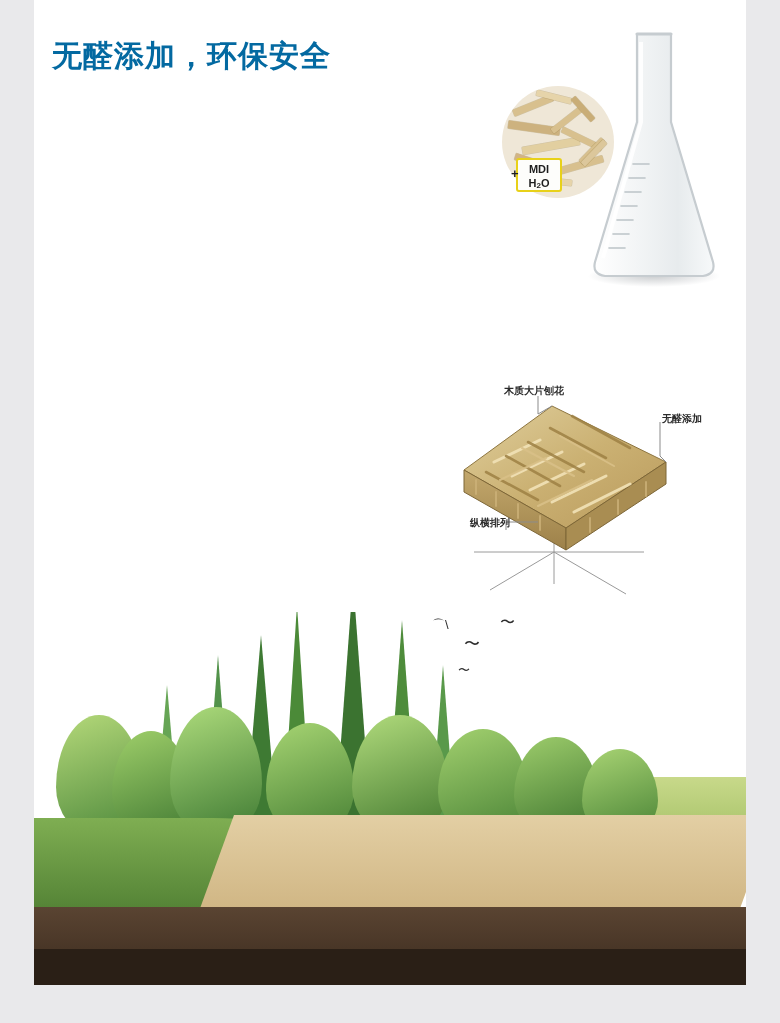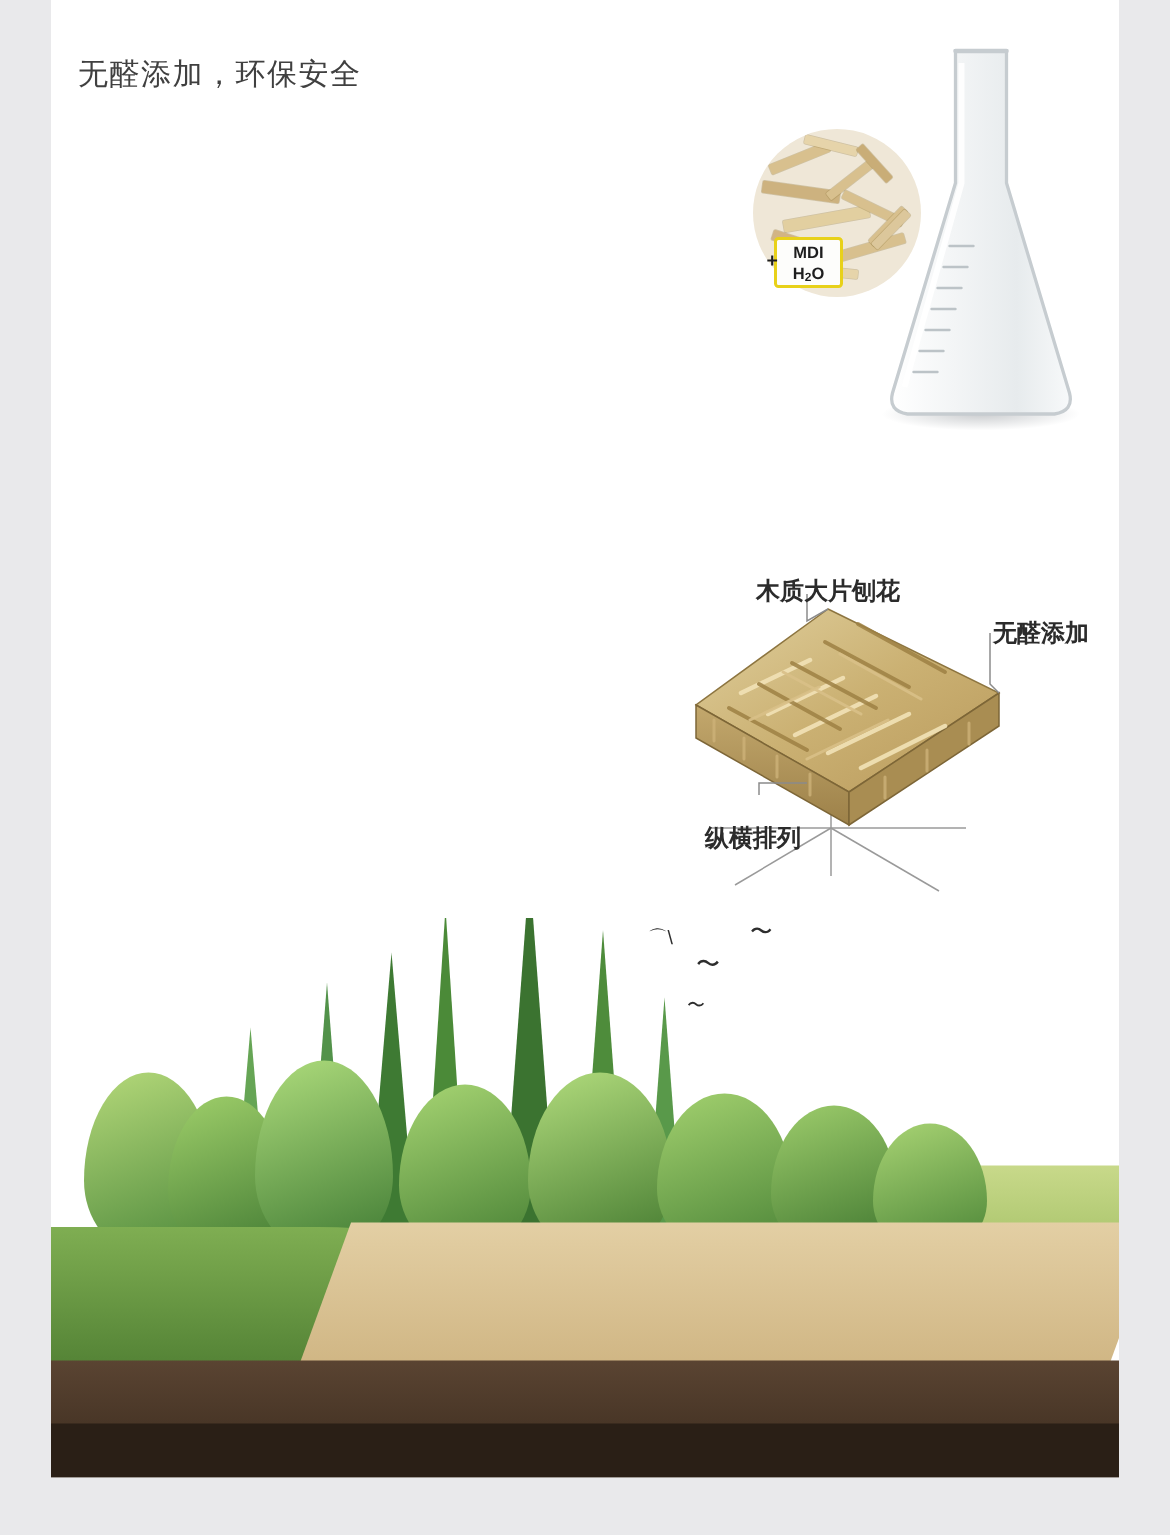--- a/index.html
+++ b/index.html
@@ -34,24 +34,24 @@
     position: absolute;
     left: 0;
     width: 712px;
   }
   .sec1 { top: 0; height: 322px; }
   .sec2 { top: 322px; height: 290px; }
 
   .headline {
     position: absolute;
     left: 18px;
-    font-size: 20px;
-    font-weight: normal;
+    font-size: 30px;
+    font-weight: bold;
     letter-spacing: 1px;
-    color: #404040;
+    color: #0369a1;
     white-space: nowrap;
   }
   .sec1 .headline { top: 36px; }
   .sec2 .headline { top: 34px; }
 
   .body-text {
     position: absolute;
     left: 19px;
     width: 390px;
     font-size: 14.5px;
@@ -122,28 +122,28 @@
   
   .osb-wrap {
     position: absolute;
     left: 400px;
     top: 22px;
     width: 310px;
     height: 265px;
   }
   .osb-label {
     position: absolute;
-    font-size: 16px;
+    font-size: 10px;
     color: #2b2b2b;
     white-space: nowrap;
     font-weight: bold;
   }
   .lbl-top { left: 70px; top: 40px; }
   .lbl-right { left: 228px; top: 68px; }
-  .lbl-left { left: 36px; top: 172px; margin-top: 33px; }
+  .lbl-left { left: 36px; top: 172px; }
 
   
   .forest {
     position: absolute;
     left: 0;
     top: 612px;
     width: 712px;
     height: 373px;
     overflow: hidden;
     background: #ffffff;

